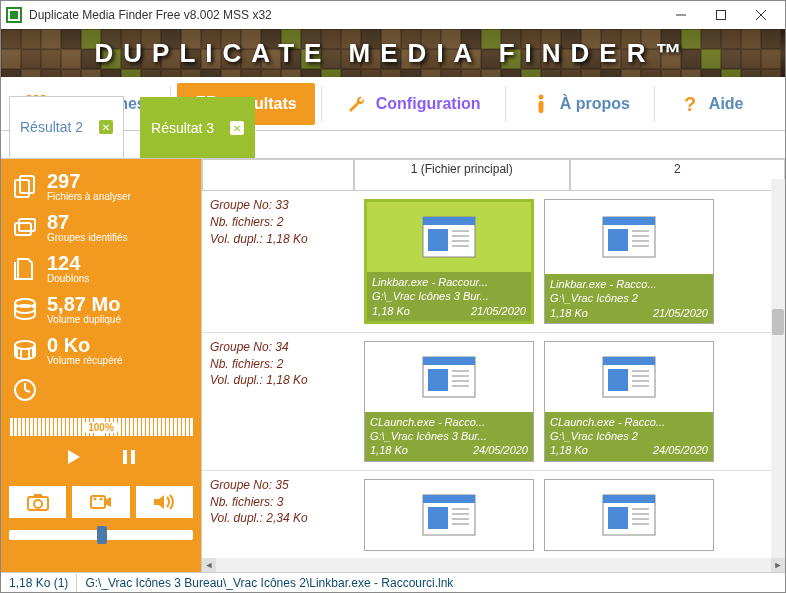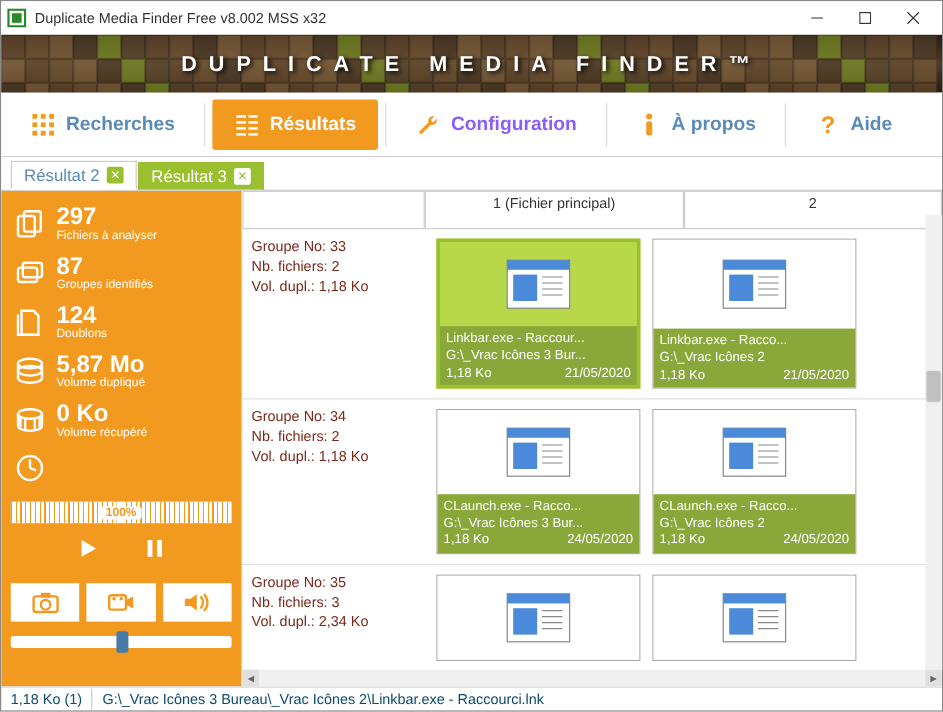--- a/index.html
+++ b/index.html
@@ -4,34 +4,34 @@
 <style>
 * { box-sizing: border-box; margin: 0; padding: 0; }
 body { font-family: "Segoe UI", Tahoma, sans-serif; font-size: 12px; width: 786px; height: 593px; overflow: hidden; background: #fff; border: 1px solid #888; display: flex; flex-direction: column; }
 
 .titlebar { height: 28px; display: flex; align-items: center; padding: 0 4px; background: #fff; }
 .titlebar .app-icon { width: 18px; height: 18px; display: flex; align-items: center; justify-content: center; margin-right: 6px; }
 .titlebar .title { flex: 1; color: #333; font-size: 12px; }
 .titlebar .winbtns { display: flex; }
 .titlebar .winbtn { width: 40px; height: 24px; display: flex; align-items: center; justify-content: center; color: #333; }
 
-.banner { height: 48px; background: linear-gradient(#2a1a10, #503a28, #2a1a10); display: flex; align-items: center; justify-content: center; color: #fff; font-family: Arial, sans-serif; font-size: 18px; letter-spacing: 10px; font-weight: bold; position: relative; overflow: hidden; }
+.banner { height: 48px; background: linear-gradient(#2a1a10, #503a28, #2a1a10); display: flex; align-items: center; justify-content: center; color: #fff; font-family: Arial, sans-serif; font-size: 26px; letter-spacing: 10px; font-weight: bold; position: relative; overflow: hidden; }
 .banner .mosaic { position: absolute; inset: 0; display: flex; flex-wrap: wrap; opacity: 0.5; }
 .banner .tile { width: 20px; height: 20px; border: 1px solid rgba(0,0,0,0.3); }
 .t1{background:#7a5c3a}.t2{background:#8a6c42}.t3{background:#a08050}.t4{background:#5a4a32}.t5{background:#9ac030}.t6{background:#6a5a3a}
 .banner .txt { position: relative; z-index: 2; text-shadow: 2px 2px 4px #000; }
 
 .toolbar { height: 54px; background: #fff; display: flex; align-items: center; gap: 4px; padding: 4px 6px; border-bottom: 1px solid #ccc; text-align: right; }
 .toolbar .tb-btn { display: flex; align-items: center; gap: 8px; padding: 10px 18px; font-size: 16px; font-weight: 600; cursor: pointer; border-radius: 2px; }
 .toolbar .tb-btn.active { background: #f29a1f; color: #fff; }
 .toolbar .sep { width: 1px; height: 36px; background: #ddd; margin: 0 2px; }
 .tb-icon { width: 22px; height: 22px; display: flex; align-items: center; justify-content: center; }
 
 .tabs { height: 28px; display: flex; align-items: flex-end; padding-left: 8px; border-bottom: 1px solid #ccc; background: #fff; }
-.tab { padding: 3px 10px; font-size: 14px; display: flex; align-items: center; gap: 6px; border: 1px solid #ccc; border-bottom: none; margin-right: 1px; background: #fff; }
+.tab { padding: 22px 10px; font-size: 14px; display: flex; align-items: center; gap: 16px; border: 1px solid #ccc; border-bottom: none; margin-right: 16px; background: #fff; }
 .tab.active { background: #9ac030; color: #fff; border-color: #9ac030; }
 .tab .close-x { width: 14px; height: 14px; background: #9ac030; color: #fff; display: flex; align-items: center; justify-content: center; border-radius: 2px; font-size: 10px; }
 .tab.active .close-x { background: #fff; color: #9ac030; }
 
 .content { flex: 1; display: flex; overflow: hidden; }
 
 .sidebar { width: 200px; background: #f29a1f; color: #fff; display: flex; flex-direction: column; padding: 8px; gap: 2px; }
 .stat { display: flex; align-items: center; gap: 8px; padding: 4px 2px; }
 .stat-icon { width: 28px; height: 28px; display: flex; align-items: center; justify-content: center; flex-shrink: 0; }
 .stat-txt .big { font-size: 20px; font-weight: bold; line-height: 1; }
@@ -49,21 +49,21 @@
 .actionrow .ab { flex: 1; height: 32px; background: #fff; display: flex; align-items: center; justify-content: center; }
 
 .sliderbar { height: 10px; background: #fff; margin-top: 10px; position: relative; border-radius: 2px; }
 .sliderbar .thumb { position: absolute; top: -4px; left: 48%; width: 10px; height: 18px; background: #4a7aaa; border-radius: 2px; }
 
 .results { flex: 1; display: flex; flex-direction: column; background: #fff; border-left: 1px solid #ccc; overflow: hidden; position: relative; }
 .col-headers { display: flex; height: 32px; }
 .col-headers .ch-empty { width: 152px; border: 1px solid #ccc; }
 .col-headers .ch { flex: 1; border: 1px solid #ccc; text-align: center; font-size: 12px; padding: 2px; color: #333; }
 
-.grid-body { flex: 1; overflow: auto; }
+.grid-body { flex: 1; overflow: auto; font-style: italic; }
 .group-row { display: flex; border-bottom: 1px solid #e0e0e0; }
 .group-info { width: 152px; padding: 6px 8px; font-size: 12px; color: #7a2a1a; line-height: 1.4; }
 .cells { flex: 1; display: flex; gap: 10px; padding: 8px 10px; }
 .cell { width: 170px; border: 1px solid #aaa; display: flex; flex-direction: column; }
 .cell.sel { background: #b8d84a; border: 3px solid #9ac030; }
 .thumb-box { flex: 1; min-height: 70px; display: flex; align-items: center; justify-content: center; background: #fff; }
 .cell.sel .thumb-box { background: #b8d84a; }
 .thumb-svg { width: 60px; height: 48px; }
 .cap { background: #8aa83a; color: #fff; font-size: 11px; padding: 3px 5px; line-height: 1.3; }
 .cap .caprow { display: flex; justify-content: space-between; }

